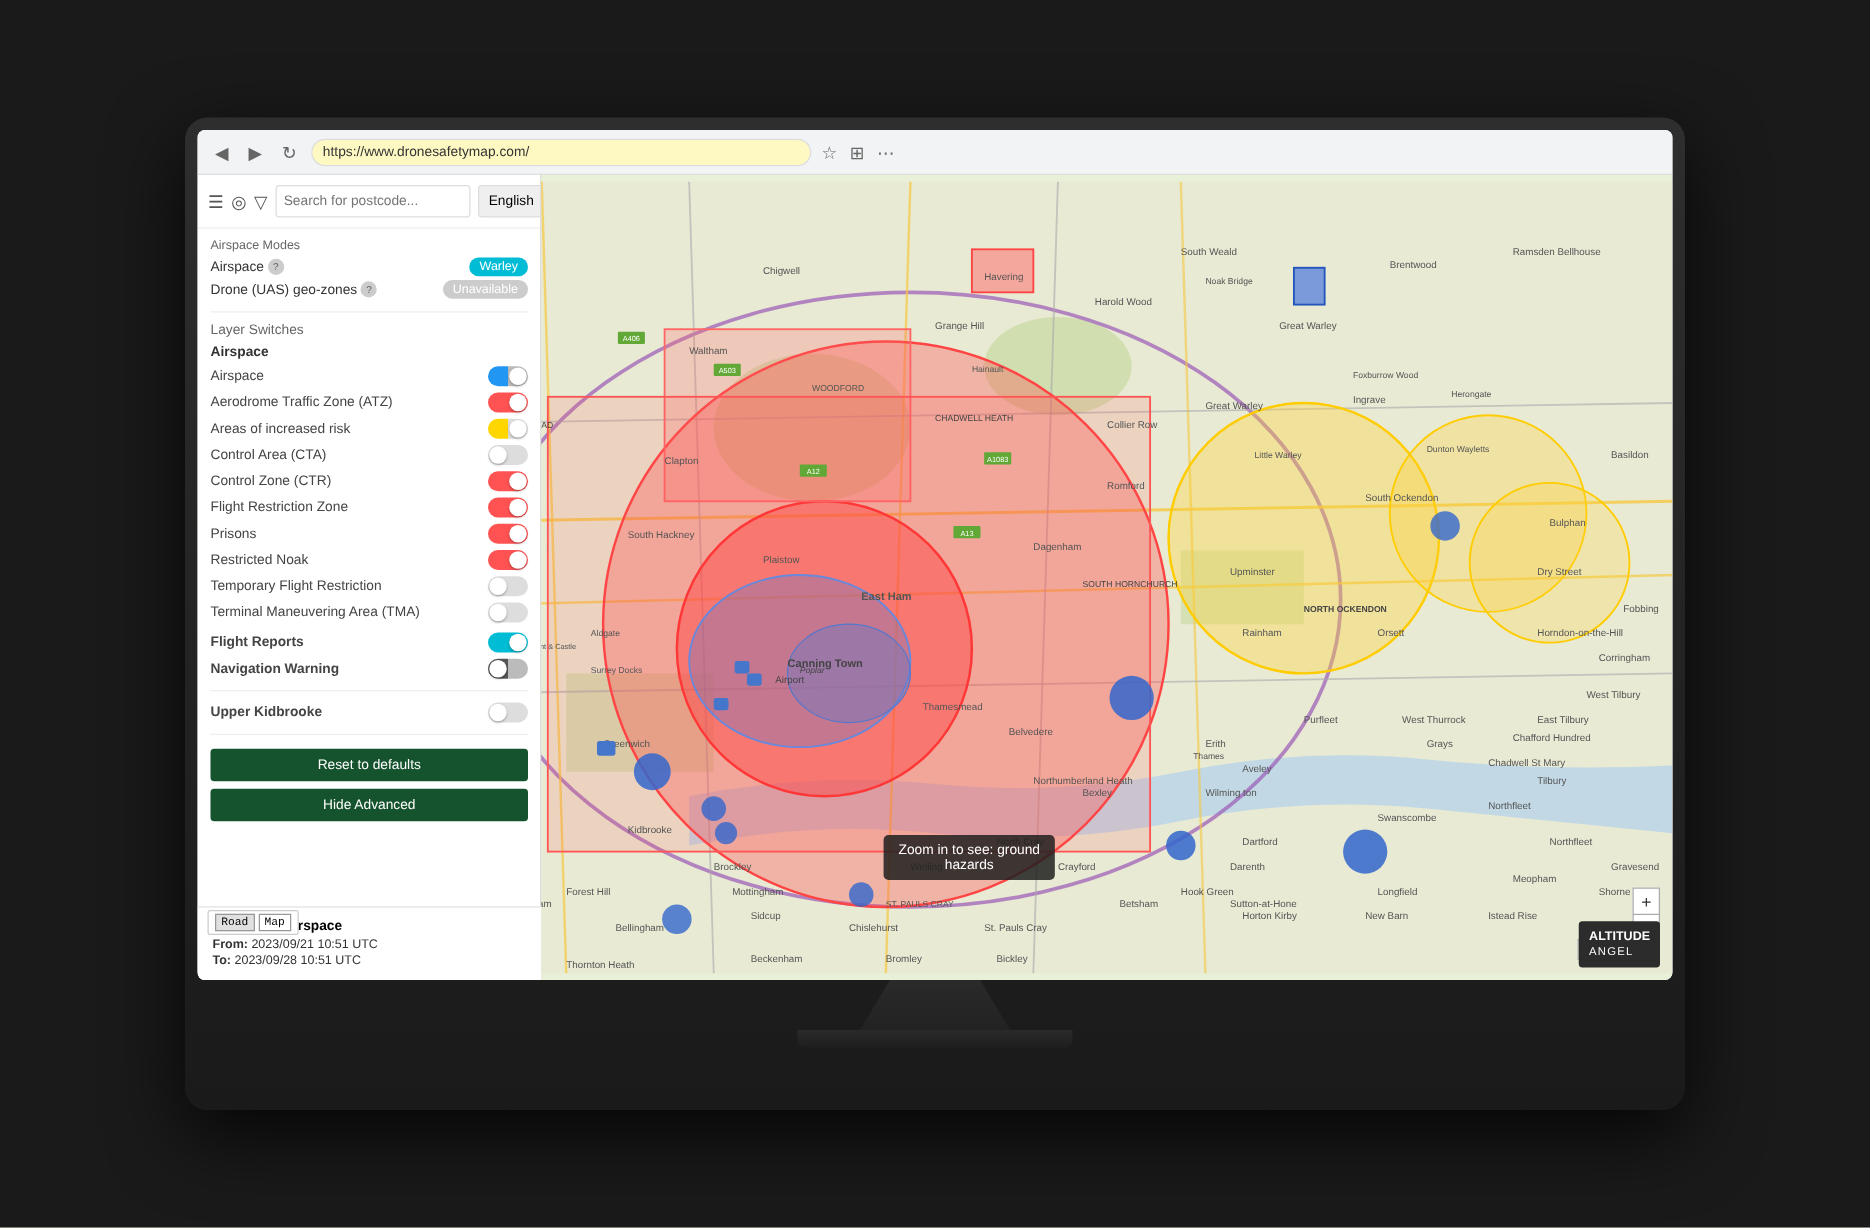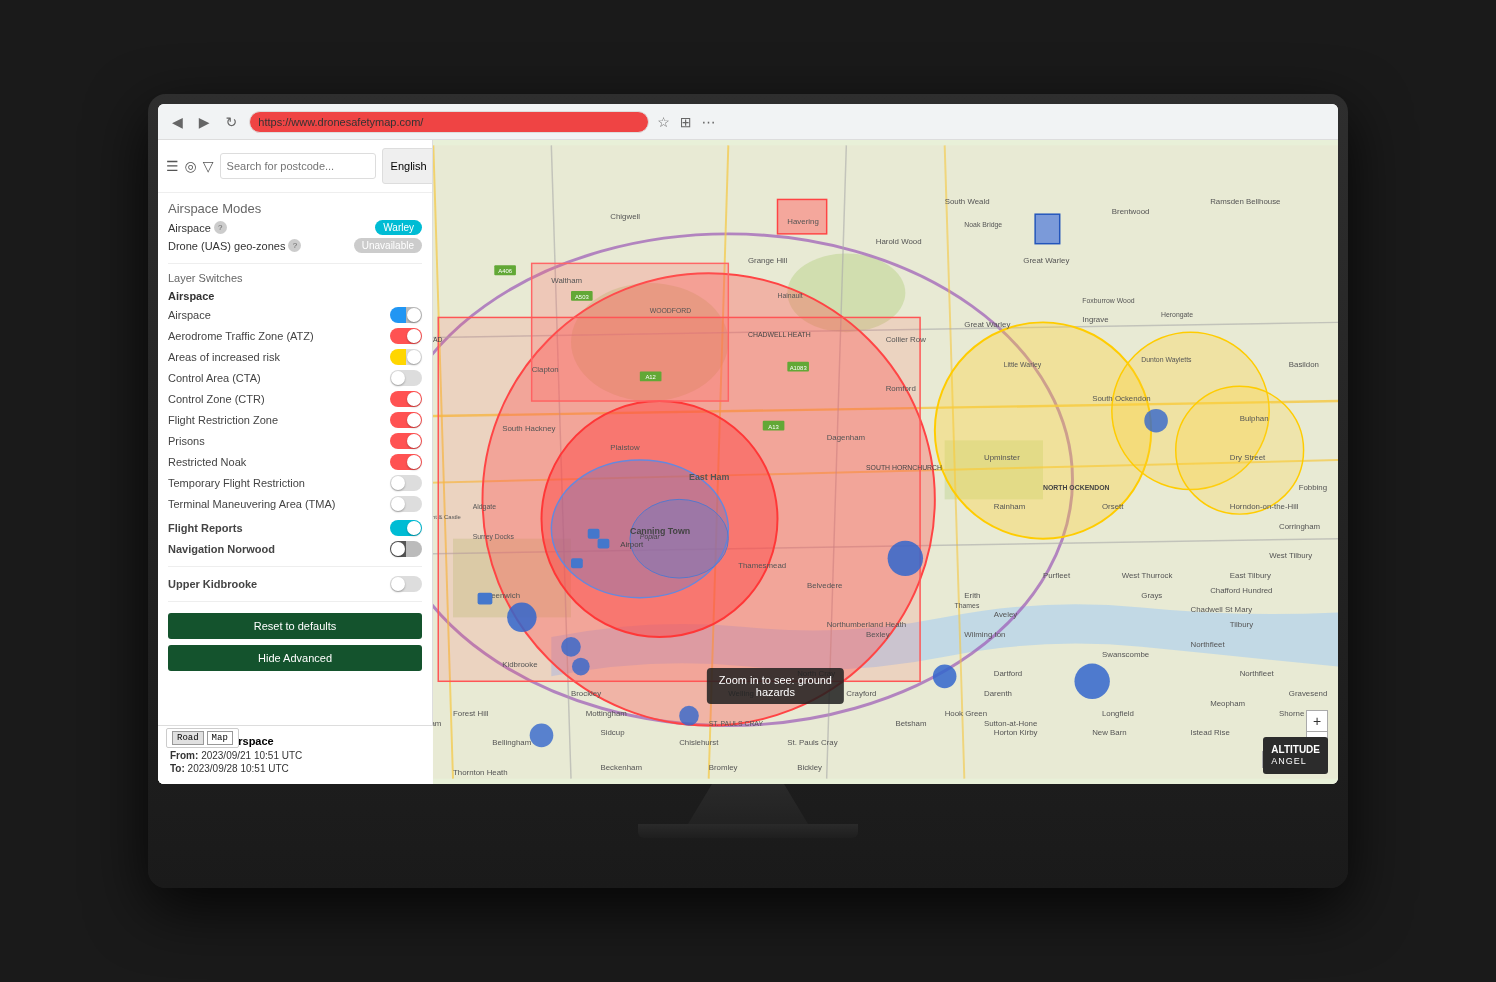--- a/index.html
+++ b/index.html
@@ -65,21 +65,21 @@
       border: none;
       cursor: pointer;
       color: #666;
       font-size: 14px;
       padding: 2px 4px;
     }
 
     .address-bar {
       flex: 1;
       height: 22px;
-      background: #ef4444;
+      background: #fef9c3;
       border: 1px solid #ddd;
       border-radius: 11px;
       display: flex;
       align-items: center;
       padding: 0 8px;
       font-size: 11px;
       color: #333;
       max-width: 400px;
     }
 
@@ -141,33 +141,33 @@
       flex: 1;
       height: 26px;
       border: 1px solid #ddd;
       border-radius: 3px;
       padding: 0 6px;
       font-size: 11px;
       color: #999;
     }
 
     .lang-select {
-      height: 36px;
+      height: 26px;
       border: 1px solid #ddd;
       border-radius: 3px;
       font-size: 11px;
       padding: 0 4px;
     }
 
     .sidebar-content {
       padding: 8px 10px;
     }
 
     .section-label {
-      font-size: 13px;
+      font-size: 10px;
       color: #666;
       margin-bottom: 4px;
     }
 
     .airspace-modes {
       margin-bottom: 10px;
     }
 
     .mode-row {
       display: flex;
@@ -752,21 +752,21 @@
             </div>
 
             
             <div class="layer-row" style="margin-top:6px;">
               <span class="layer-name" style="font-weight:bold;">Flight Reports</span>
               <div class="toggle toggle-on-cyan"></div>
             </div>
 
             
             <div class="layer-row">
-              <span class="layer-name" style="font-weight:bold;">Navigation Norwood</span>
+              <span class="layer-name" style="font-weight:bold;">Navigation Warning</span>
               <div class="toggle toggle-off" style="background: linear-gradient(to right, #555 50%, #bbb 50%);">
               </div>
             </div>
 
             <div class="divider"></div>
 
             
             <div class="layer-row">
               <span class="layer-name" style="font-weight:bold;">Upper Kidbrooke</span>
               <div class="toggle toggle-off"></div>

